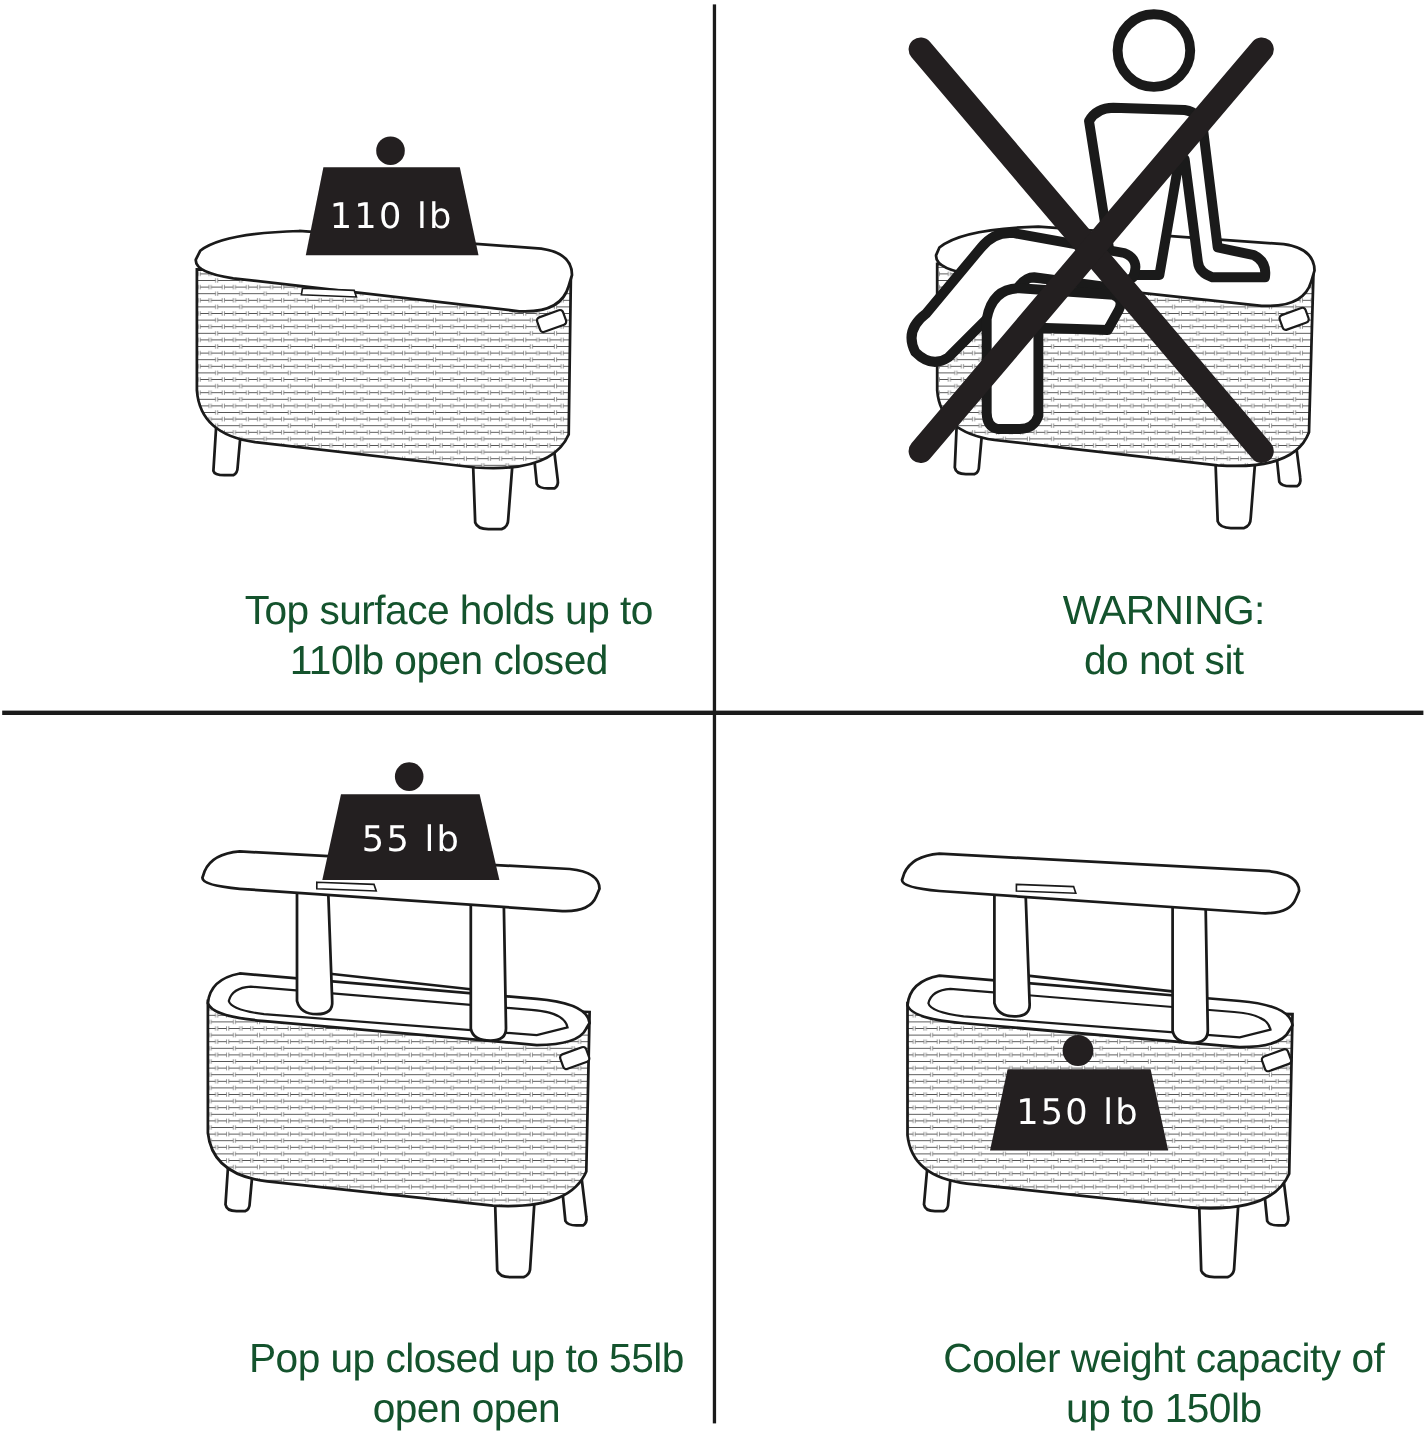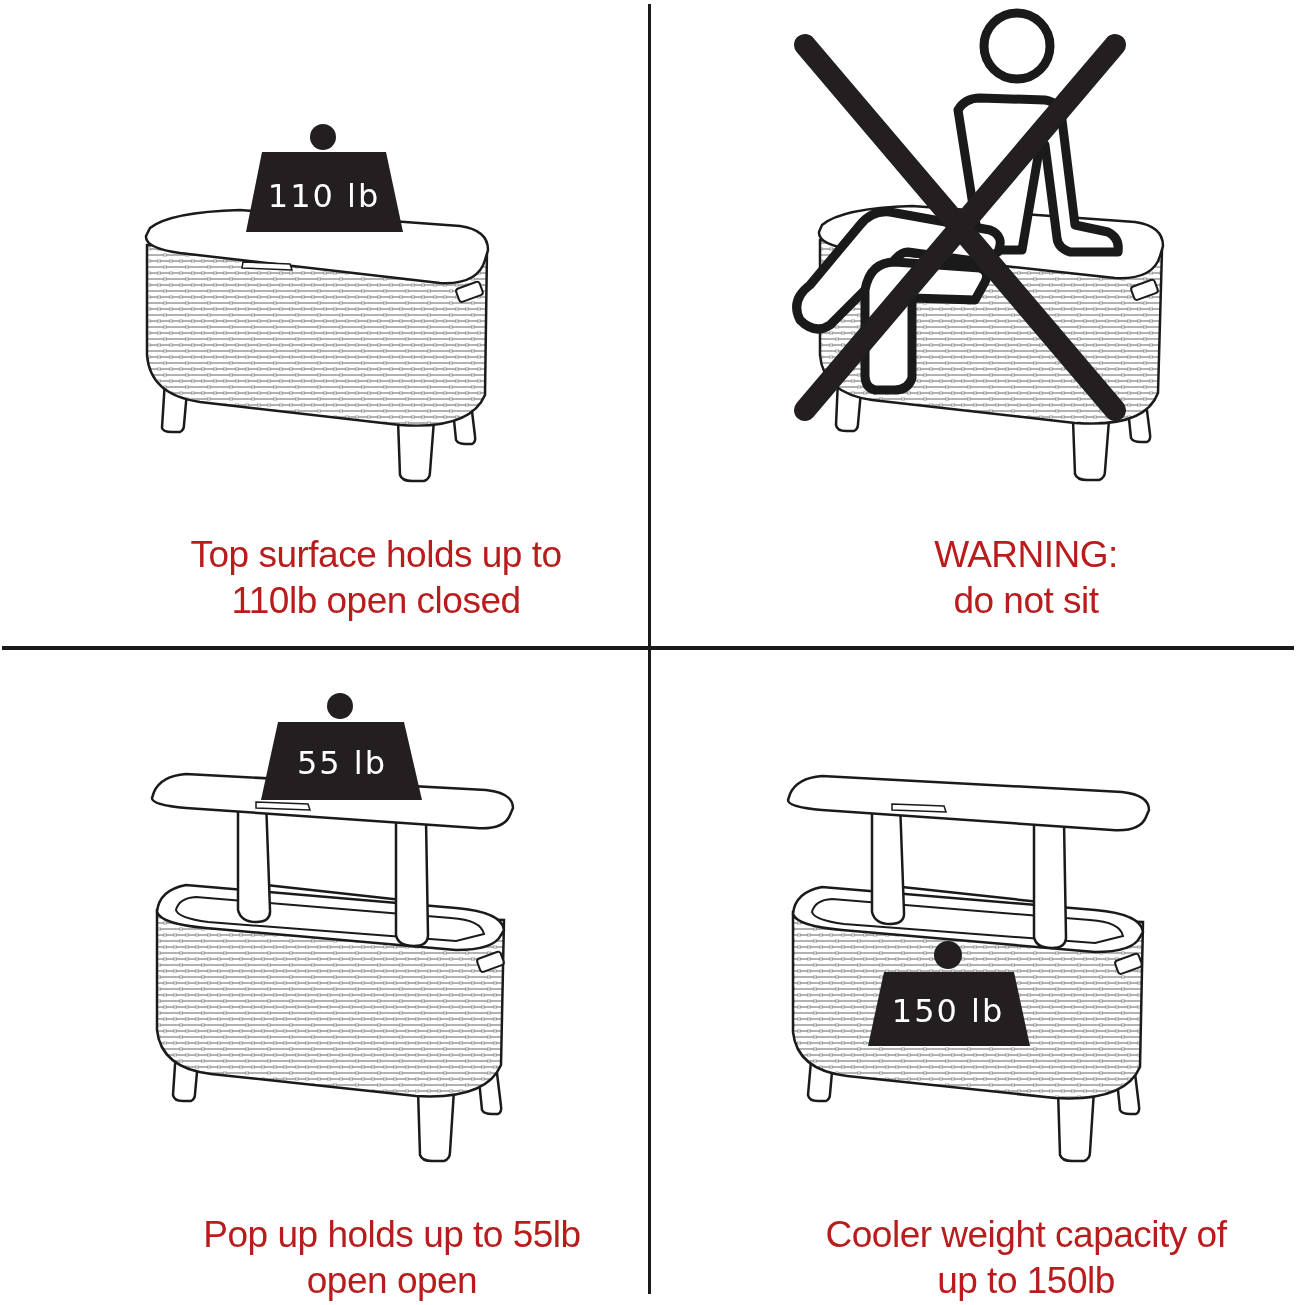--- a/index.html
+++ b/index.html
@@ -1,23 +1,23 @@
 <!DOCTYPE html>
 <html><head>
 <meta charset="utf-8">
 <style>
   html, body { margin:0; padding:0; background:#ffffff; }
   body { width:1296px; height:1305px; position:relative; overflow:hidden; font-family:"Liberation Sans", sans-serif; color:#1a1a1a; }
   .vdiv { position:absolute; left:648px; top:4px; width:3px; height:1290px; background:#1a1a1a; }
   .hdiv { position:absolute; left:2px; top:646px; width:1292px; height:4px; background:#1a1a1a; }
-  .panel { position:absolute; width:648px; height:648px; }
+  .panel { position:absolute; width:648px; height:648px;margin-left:32px; }
   .p1 { left:0; top:0; } .p2 { left:650px; top:0; }
   .p3 { left:16px; top:650px; } .p4 { left:650px; top:650px; }
   .illus { position:absolute; left:0; top:0; width:648px; height:520px; }
-  .caption { position:absolute; left:0; width:752px; text-align:center; font-size:37px; line-height:46px; color:#b91c1c; letter-spacing:-0.5px; }
+  .caption { position:absolute; left:0; width:752px; text-align:center; font-size:37px; line-height:46px; color:#14532d; letter-spacing:-0.5px; }
   .caption span { display:block; }
   .p1 .caption, .p2 .caption { top:532px; }
   .p3 .caption, .p4 .caption { top:562px; }
   .wlabel { font-family:"DejaVu Sans", sans-serif; fill:#ffffff; font-size:32px; letter-spacing:2px; }
 </style>
 </head>
 <body>
 
 <svg width="0" height="0" style="position:absolute">
   <defs>
@@ -107,21 +107,21 @@
     <path d="M240 152 L292 154 L294 160 L240 158 Z" fill="#fff" stroke="#1a1a1a" stroke-width="1.5"></path>
     <rect x="462" y="305" width="25" height="14" rx="3" transform="rotate(-20 474 312)" fill="#fff" stroke="#1a1a1a" stroke-width="2"></rect>
 
     <g>
       <circle cx="324" cy="56" r="13" fill="#231f20"></circle>
       <path d="M262 72 L388 72 L406 150 L245 150 Z" fill="#231f20"></path>
       <text class="wlabel" x="326" y="124" text-anchor="middle">55 lb</text>
     </g>
   </svg>
   <div class="caption">
-    <span>Pop up holds up to 55lb</span>
+    <span>Pop up closed up to 55lb</span>
     <span>open open</span>
   </div>
 </div>
 
 <div class="panel p4">
   <svg class="illus" viewBox="0 0 648 520">
     <path d="M162 400 L158 445 Q159 451 168 451 L176 451 Q180 449 180 444 L184 400 Z" fill="#fff" stroke="#1a1a1a" stroke-width="2.5"></path>
     <path d="M408 440 L410 505 Q412 511 422 511 L434 511 Q440 509 440 502 L444 440 Z" fill="#fff" stroke="#1a1a1a" stroke-width="2.5"></path>
     <path d="M466 420 L470 460 Q472 464 480 464 L486 464 Q490 462 489 456 L484 415 Z" fill="#fff" stroke="#1a1a1a" stroke-width="2.5"></path>
     <path d="M143 262 L143 382 Q147 420 197 426 L405 448 Q475 452 490 417 L493 272 Z" fill="url(#wicker)" stroke="#1a1a1a" stroke-width="2.5"></path>

